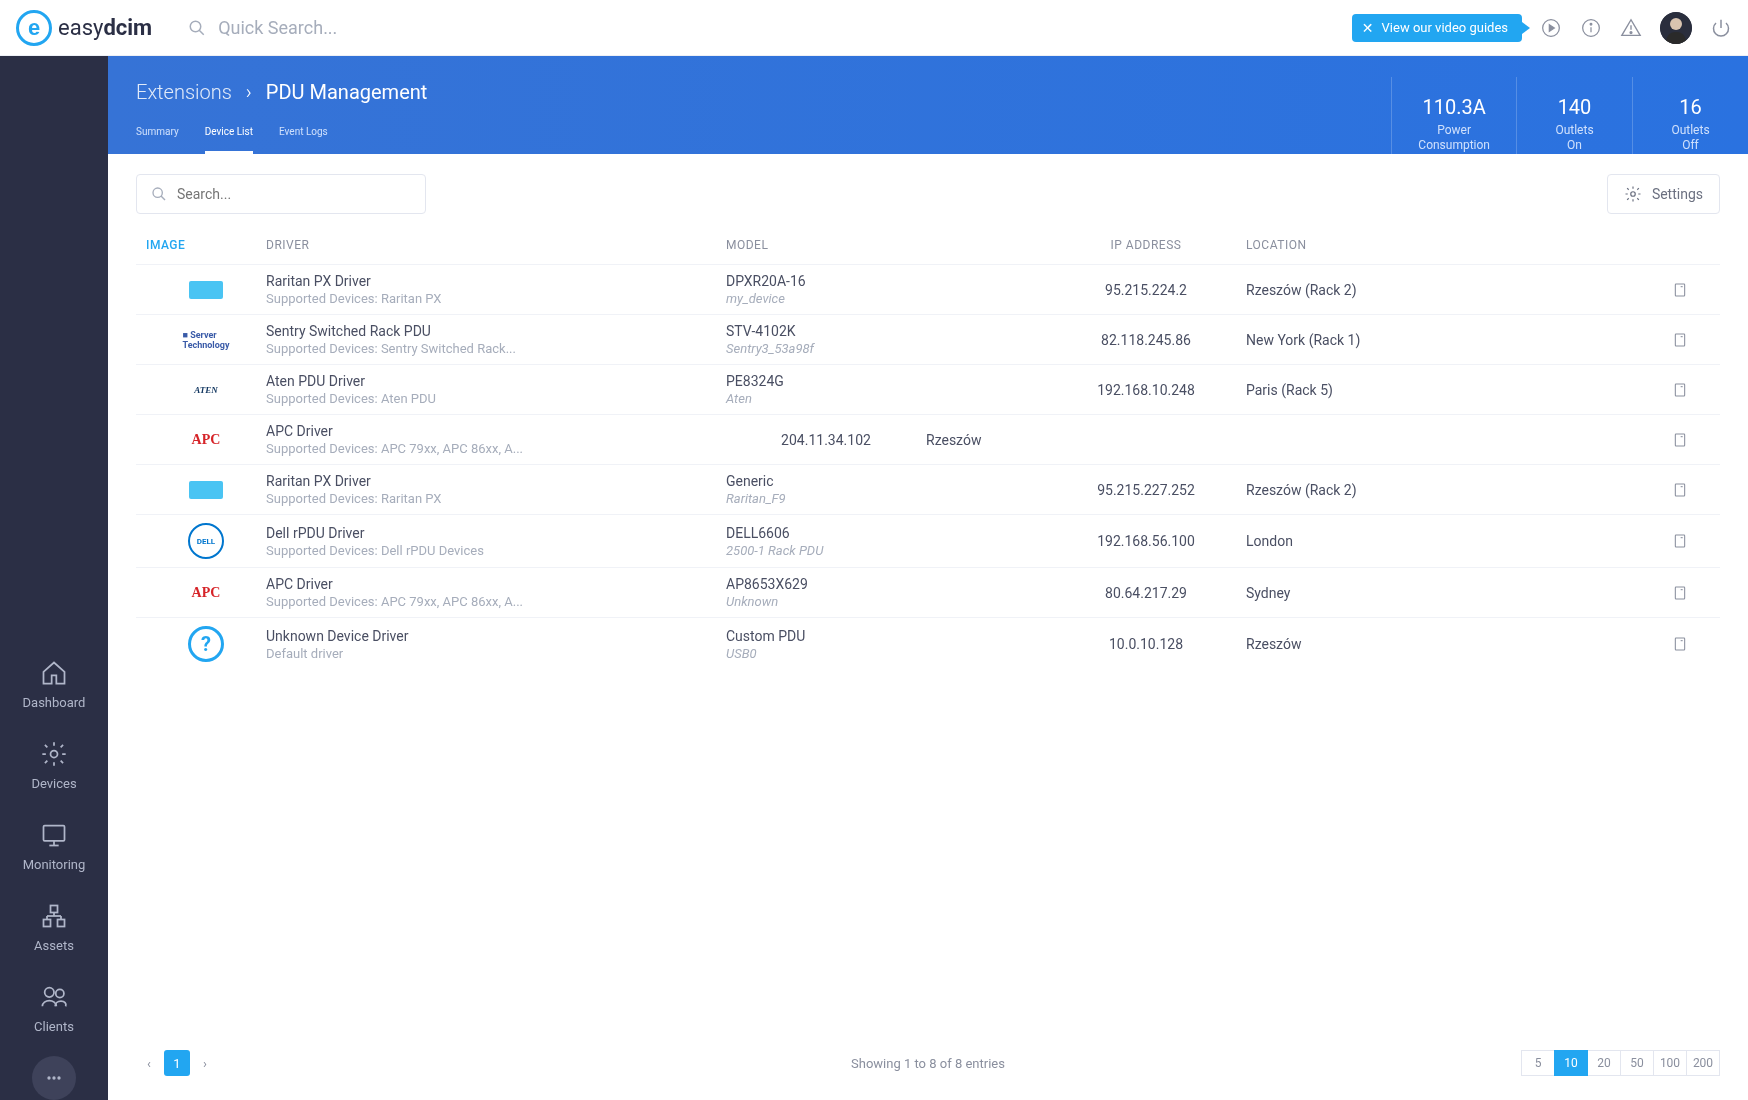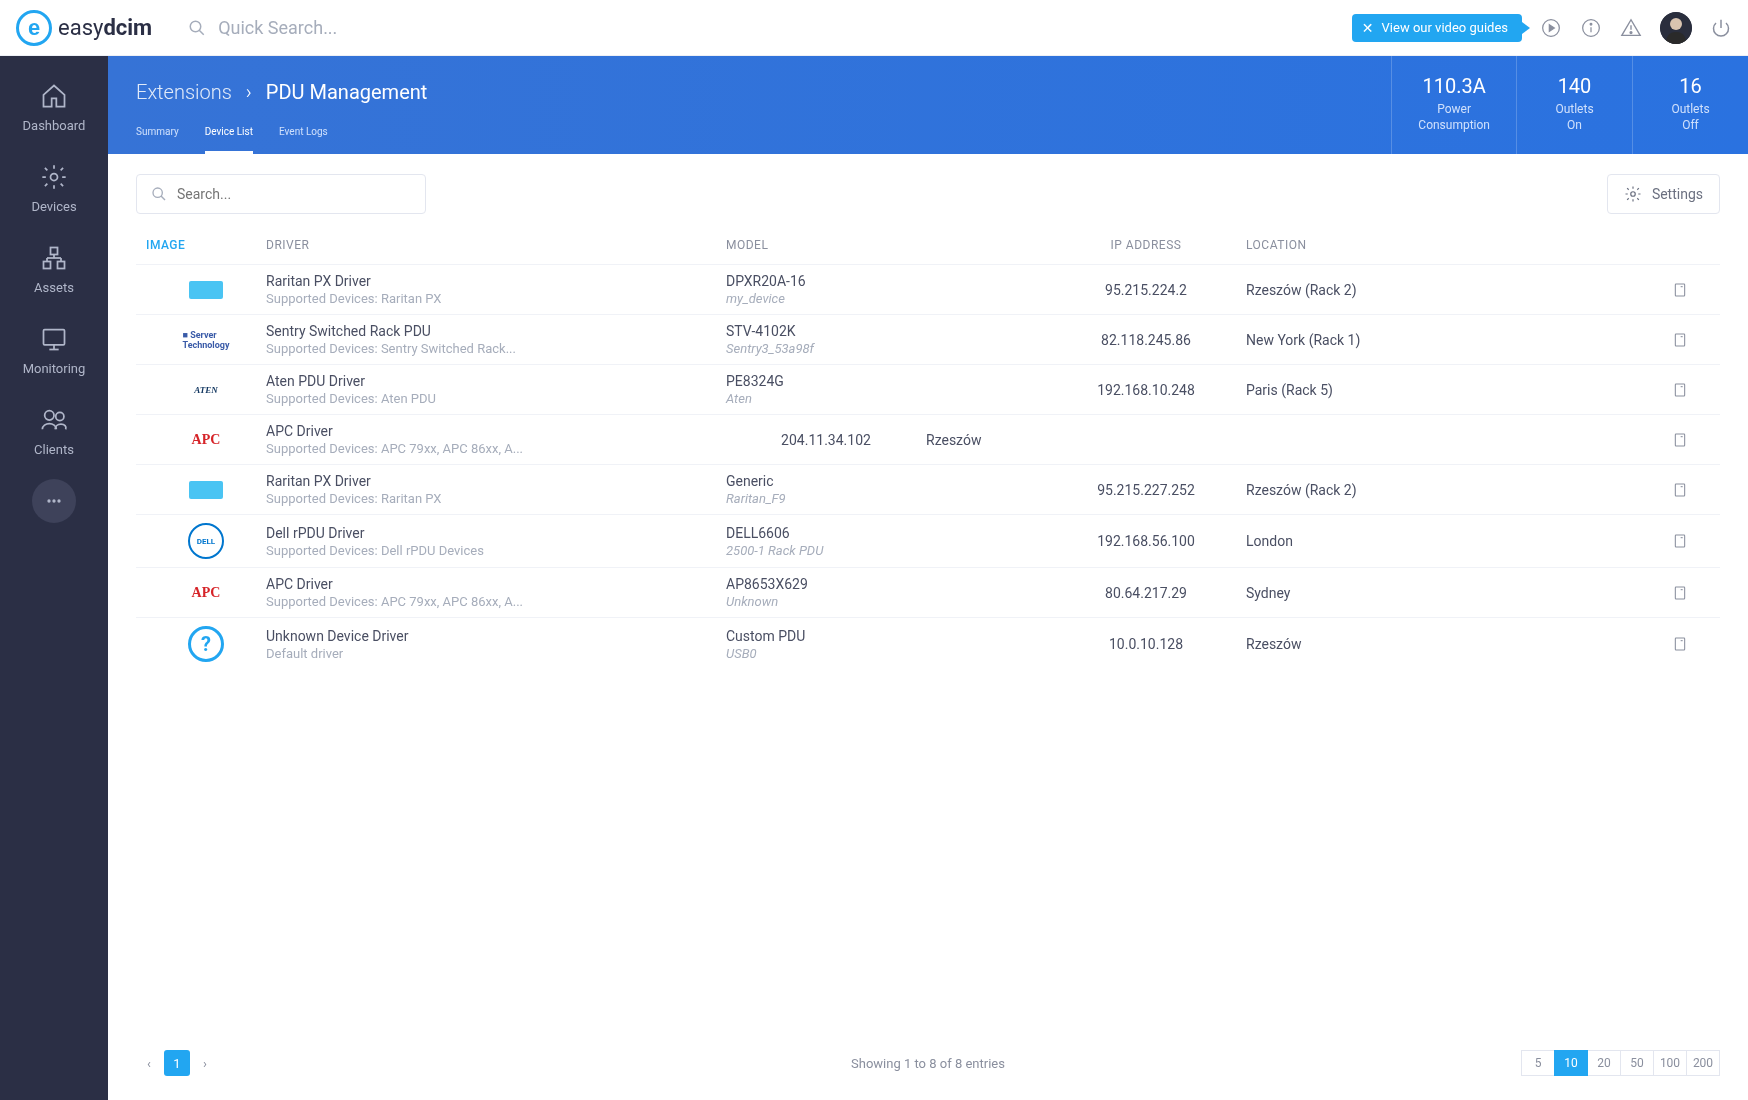--- a/index.html
+++ b/index.html
@@ -10,26 +10,26 @@
 .logo-text { font-size:22px; font-weight:400; color:#2b2f45; }
 .logo-text .d { font-weight:700; color:#2b2f45; }
 .search-top { display:flex; align-items:center; color:#a6adbb; font-size:18px; gap:12px; }
 .top-right { margin-left:auto; display:flex; align-items:center; gap:18px; }
 .video-guide { background:#22a6f1; color:#fff; font-size:13px; padding:6px 14px 6px 10px; border-radius:4px; display:flex; align-items:center; gap:8px; position:relative; cursor:pointer; }
 .video-guide::after { content:''; position:absolute; right:-8px; top:50%; transform:translateY(-50%); border-left:8px solid #22a6f1; border-top:6px solid transparent; border-bottom:6px solid transparent; }
 .icon-btn { width:22px; height:22px; display:flex; align-items:center; justify-content:center; color:#8a8f9e; cursor:pointer; }
 .avatar { width:32px; height:32px; border-radius:50%; background:#3a3f4f; overflow:hidden; display:flex; align-items:center; justify-content:center; }
 .avatar svg { width:100%; height:100%; }
 .shell { display:flex; height:calc(1100px - 56px); }
-.sidebar { width:108px; background:#2b2f45; display:flex; flex-direction:column; align-items:center; padding-top:12px; }
+.sidebar { width:108px; background:#2b2f45; display:flex; flex-direction:column; align-items:center; padding-top:12px;justify-content:flex-end; }
 .sb-item { color:#b0b6c9; display:flex; flex-direction:column; align-items:center; gap:8px; padding:14px 0 16px; width:100%; cursor:pointer; font-size:13px; }
 .sb-item svg { width:28px; height:28px; }
 .sb-more { width:44px; height:44px; border-radius:50%; background:#3e425a; display:flex; align-items:center; justify-content:center; color:#b0b6c9; cursor:pointer; margin-top:6px; }
 .main { flex:1; display:flex; flex-direction:column; }
-.header { background:linear-gradient(90deg,#3673d6,#2a72e0); color:#fff; display:flex; }
+.header { background:linear-gradient(90deg,#3673d6,#2a72e0); color:#fff; display:flex;align-items:flex-end; }
 .header-left { flex:1; padding:24px 28px 0; }
 .breadcrumb { display:flex; align-items:center; gap:14px; font-size:20px; font-weight:300; }
 .breadcrumb .cur { font-weight:400; }
 .header-tabs { display:flex; gap:26px; margin-top:22px; }
 .header-tab { font-size:10px; padding-bottom:14px; color:#cfe0fc; cursor:pointer; border-bottom:3px solid transparent; }
 .header-tab.active { color:#fff; border-bottom-color:#fff; }
 .stats { display:flex; }
 .stat { padding:18px 26px 0; border-left:1px solid rgba(255,255,255,.2); text-align:center; min-width:116px; }
 .stat-v { font-size:20px; font-weight:400; }
 .stat-l { font-size:12px; color:#cfe0fc; line-height:1.3; margin-top:4px; }
@@ -139,37 +139,37 @@
     </div>
     <div class="sb-item">
       <svg viewBox="0 0 24 24" fill="none" stroke="currentColor" stroke-width="1.5">
           <circle cx="12" cy="12" r="3"></circle>
           <path d="M12 2v3M12 19v3M4.2 4.2l2.1 2.1M17.7 17.7l2.1 2.1M2 12h3M19 12h3M4.2 19.8l2.1-2.1M17.7 6.3l2.1-2.1"></path>
         </svg>
       <span>Devices</span>
     </div>
     <div class="sb-item">
       <svg viewBox="0 0 24 24" fill="none" stroke="currentColor" stroke-width="1.5">
+          <rect x="3" y="4" width="18" height="13" rx="1"></rect>
+          <line x1="8" y1="21" x2="16" y2="21"></line>
+          <line x1="12" y1="17" x2="12" y2="21"></line>
+        </svg>
+      <span>Monitoring</span>
+    </div>
+    <div class="sb-item">
+      <svg viewBox="0 0 24 24" fill="none" stroke="currentColor" stroke-width="1.5">
           <rect x="9" y="3" width="6" height="6"></rect>
           <rect x="3" y="15" width="6" height="6"></rect>
           <rect x="15" y="15" width="6" height="6"></rect>
           <line x1="12" y1="9" x2="12" y2="12"></line>
           <line x1="6" y1="15" x2="6" y2="12"></line>
           <line x1="18" y1="15" x2="18" y2="12"></line>
           <line x1="6" y1="12" x2="18" y2="12"></line>
         </svg>
       <span>Assets</span>
-    </div>
-    <div class="sb-item">
-      <svg viewBox="0 0 24 24" fill="none" stroke="currentColor" stroke-width="1.5">
-          <rect x="3" y="4" width="18" height="13" rx="1"></rect>
-          <line x1="8" y1="21" x2="16" y2="21"></line>
-          <line x1="12" y1="17" x2="12" y2="21"></line>
-        </svg>
-      <span>Monitoring</span>
     </div>
     <div class="sb-item">
       <svg viewBox="0 0 24 24" fill="none" stroke="currentColor" stroke-width="1.5">
           <circle cx="8" cy="8" r="4"></circle>
           <circle cx="17" cy="9" r="3.5"></circle>
           <path d="M2 20c0-3 3-5 6-5s6 2 6 5"></path>
           <path d="M13 20c0-2.5 2-4.5 5-4.5s5 2 4 4.5"></path>
         </svg>
       <span>Clients</span>
     </div>

